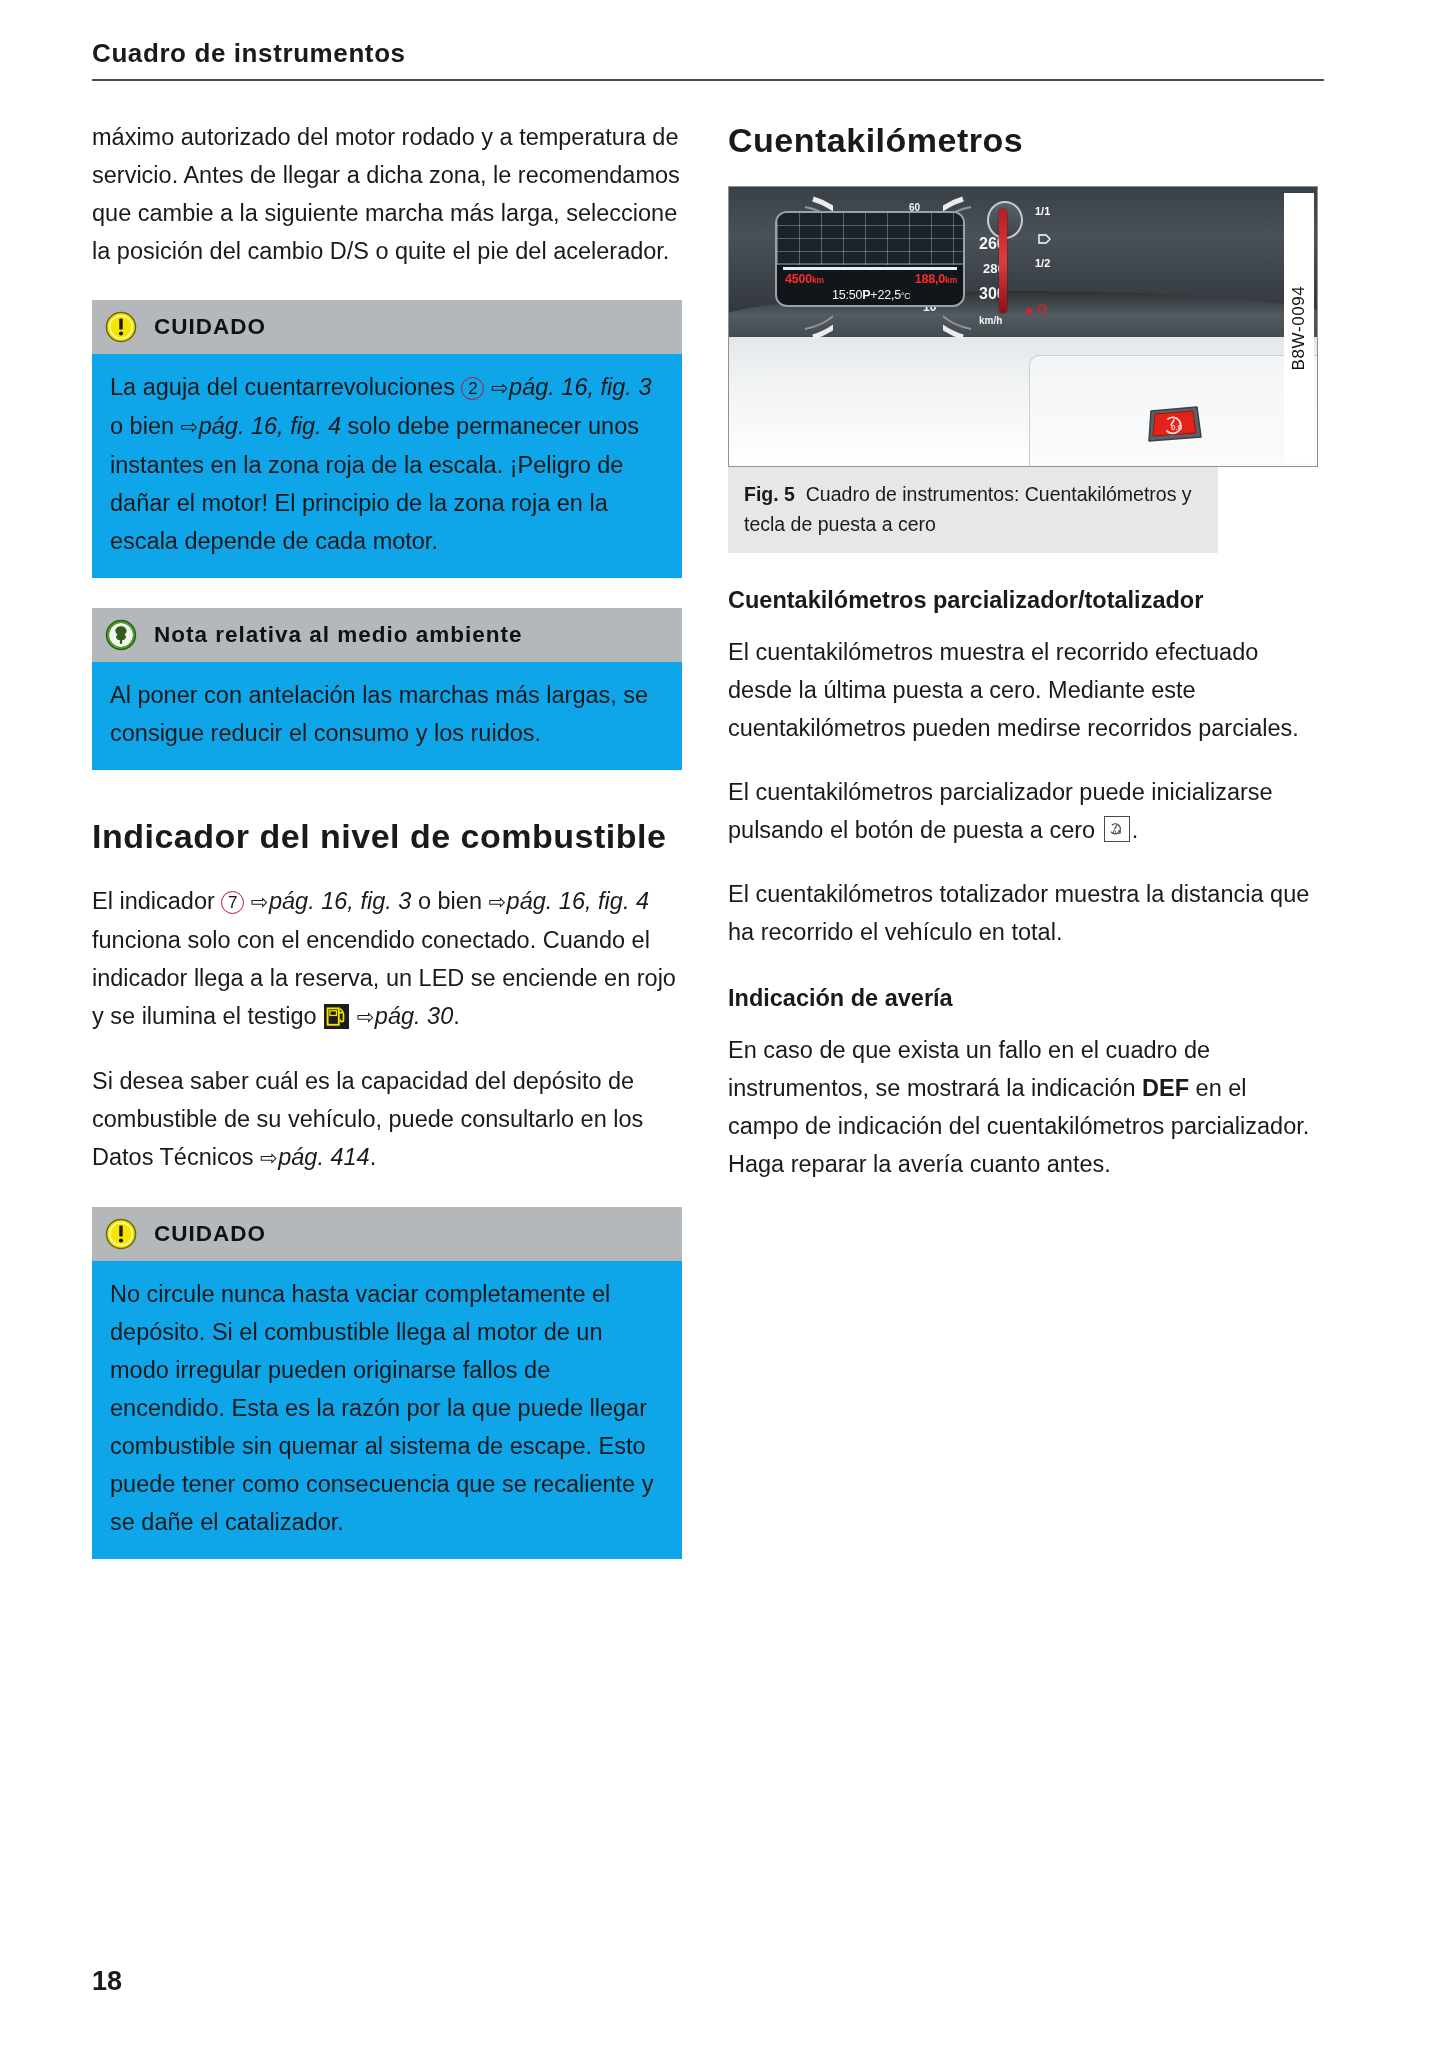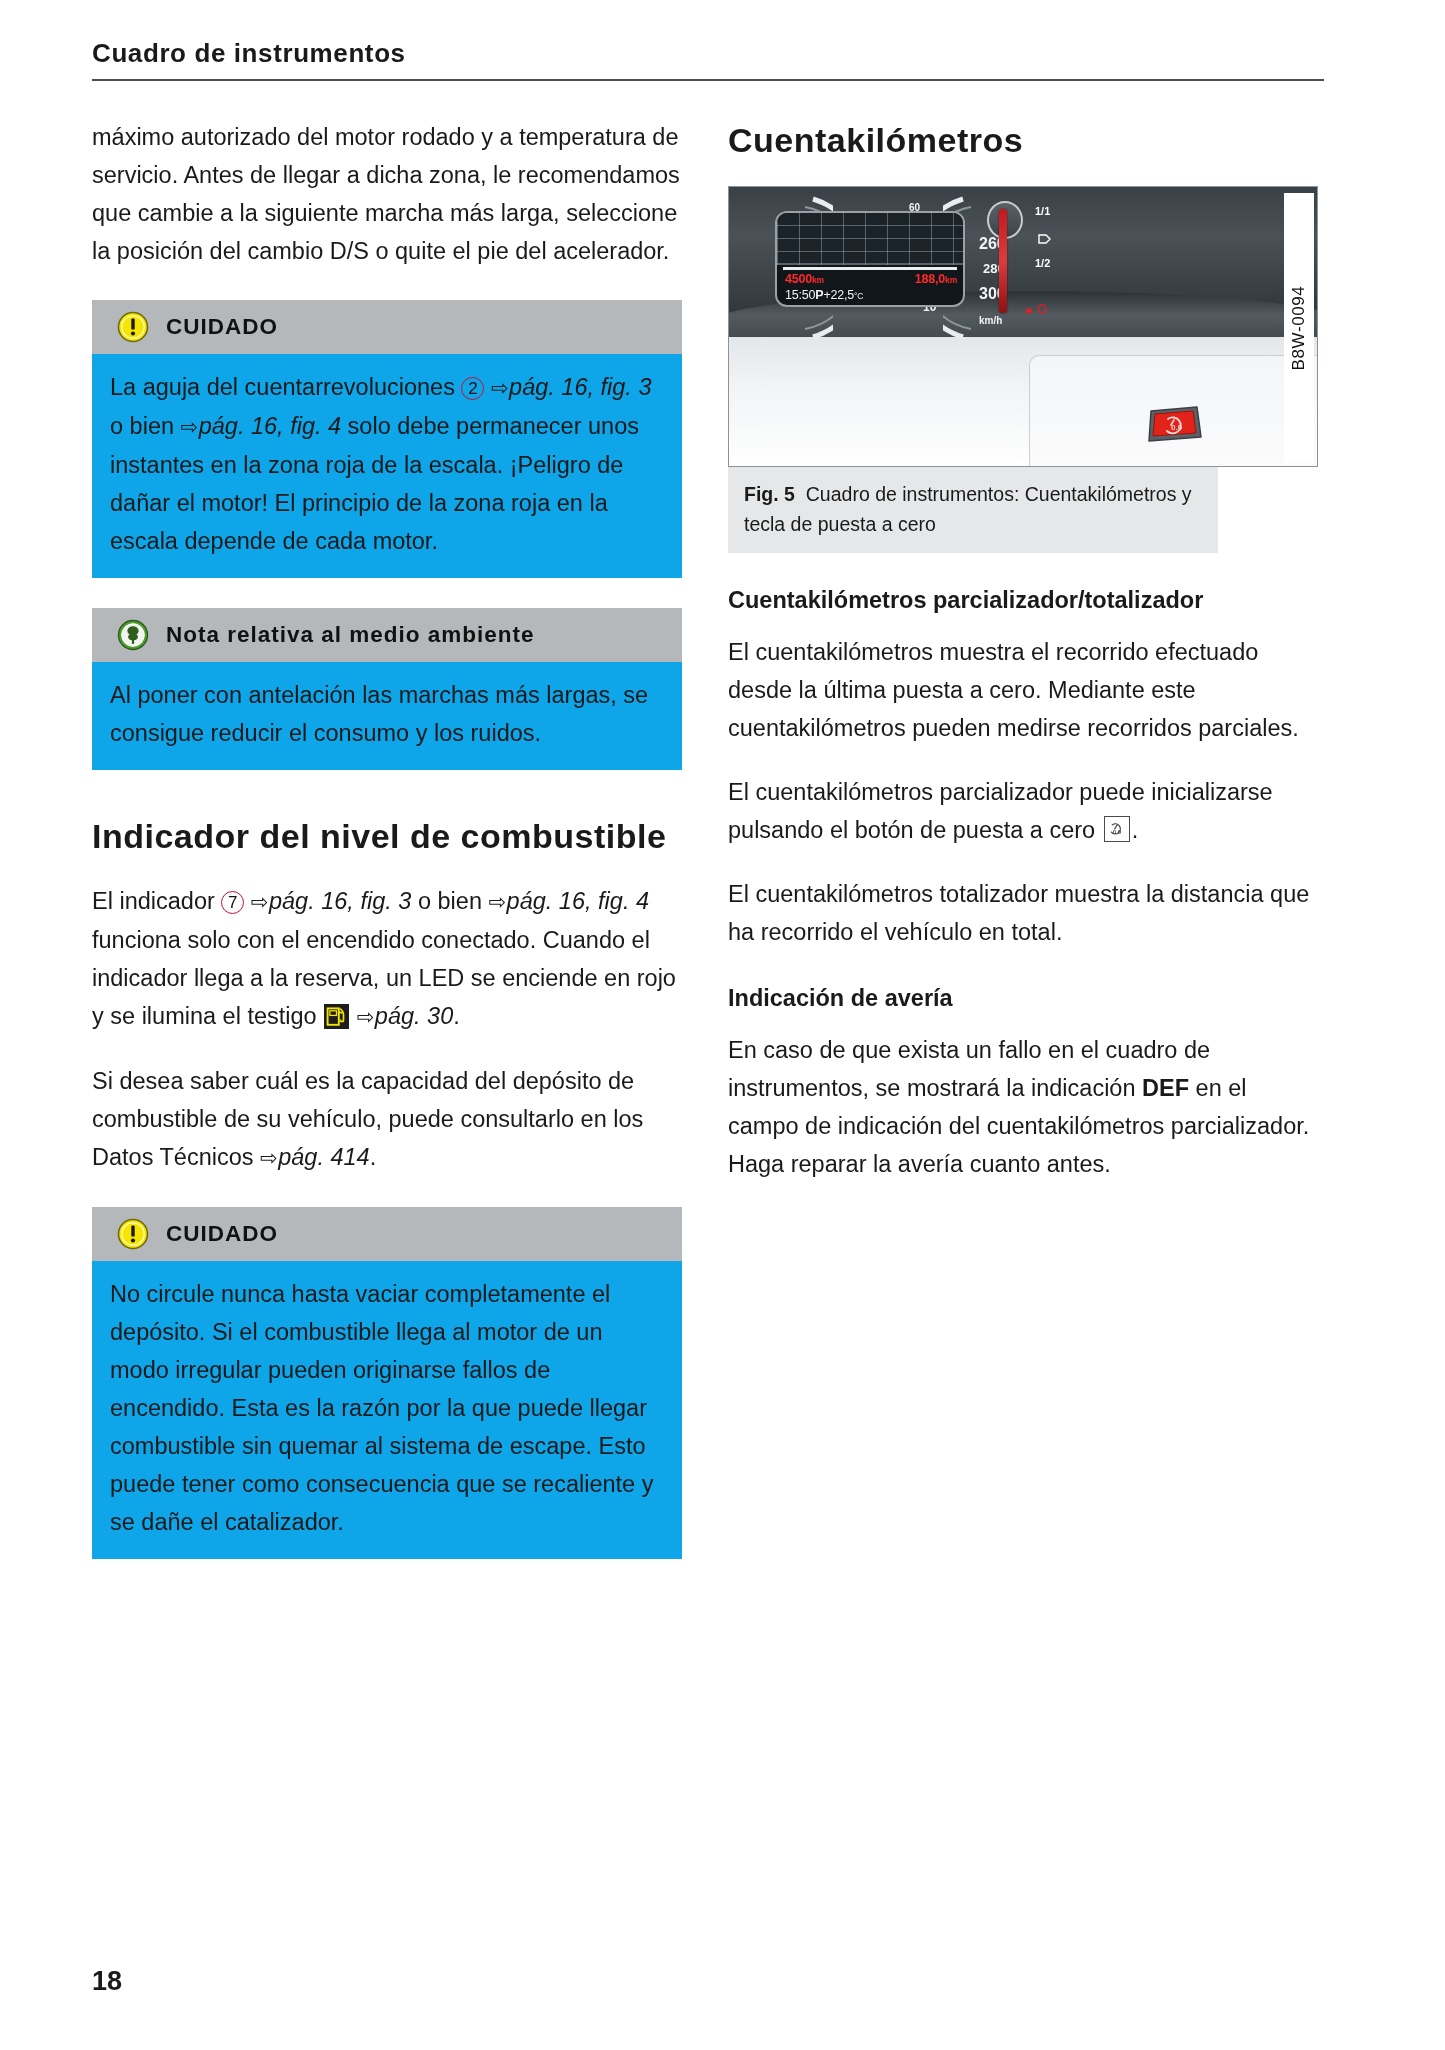--- a/index.html
+++ b/index.html
@@ -132,21 +132,21 @@
 
   
   .callout {
     margin: 30px 0 30px 0;
     width: 590px;
   }
   .callout-head {
     background: #b4b8bb;
     display: flex;
     align-items: center;
-    padding: 10px 14px 10px 24px;
+    padding: 10px 14px 10px 12px;
     box-sizing: border-box;
     min-height: 50px;
   }
   .callout-head .ctitle {
     font-size: 22.5px;
     font-weight: bold;
     letter-spacing: 1px;
     margin-left: 16px;
     color: #111;
   }
@@ -243,21 +243,21 @@
     position:absolute; left:6px; top:54px; width:174px; height:3px; background:#e9eef1;
   }
   .mfa-row1 {
     position:absolute; left:8px; top:59px; width:172px;
     display:flex; justify-content:space-between;
     font-family:"Liberation Sans", sans-serif;
     font-size: 12.5px; font-weight: bold; color:#ff2a2a; letter-spacing:-0.2px;
   }
   .mfa-row2 {
     position:absolute; left:8px; top:75px; width:172px;
-    display:flex; justify-content:flex-start; align-items:center;
+    display:flex; justify-content:center; align-items:center;
     font-size: 12.5px; color:#f2f4f5; letter-spacing:-0.2px;
   }
   .mfa-unit { font-size:8.5px; }
 
   
   .gaugeL, .gaugeR {
     position:absolute;
     top: 6px;
     width: 150px; height: 150px;
   }

